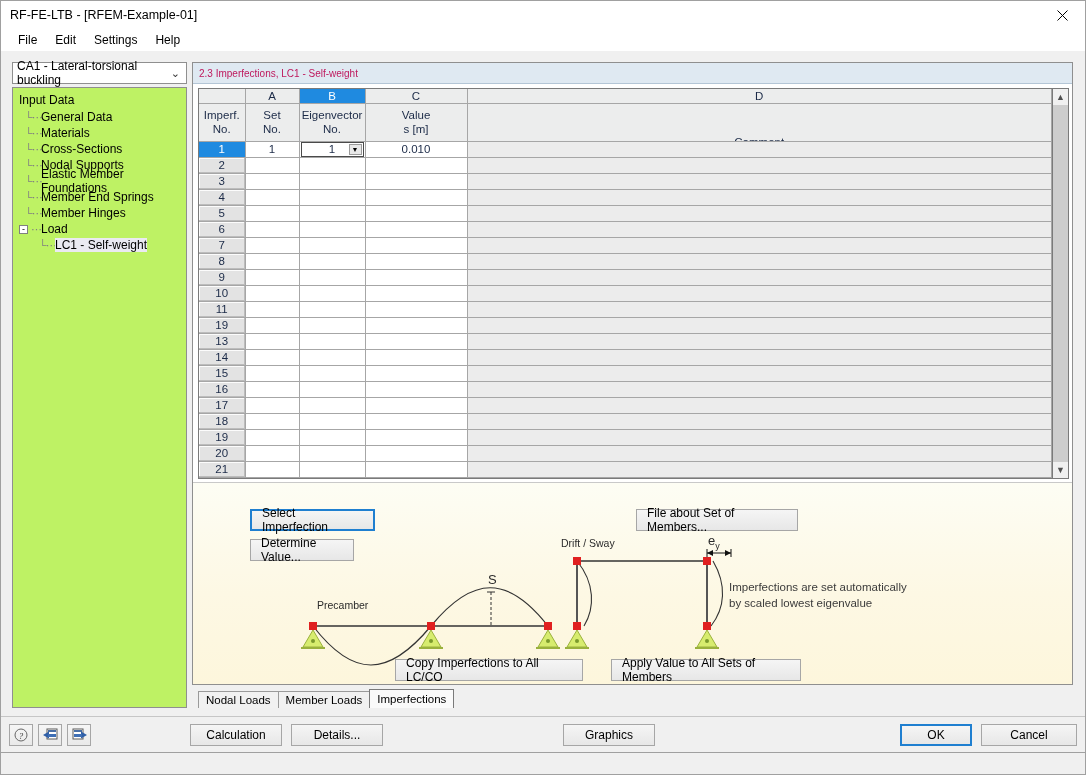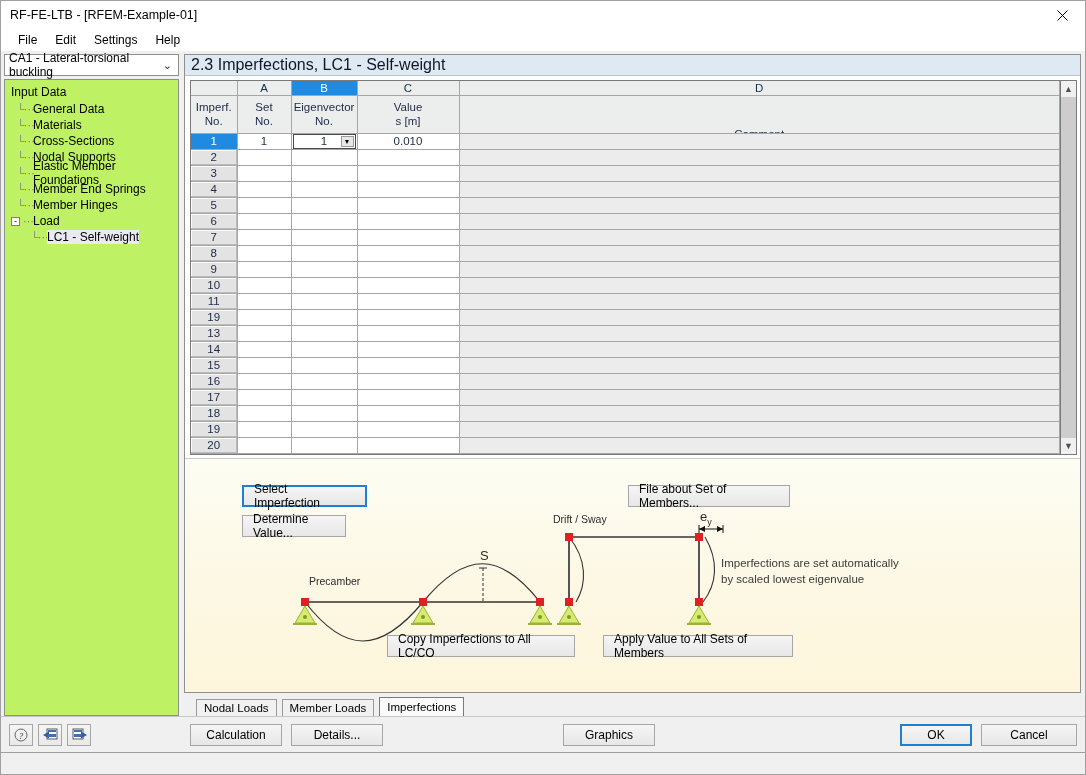--- a/index.html
+++ b/index.html
@@ -52,21 +52,21 @@
     padding: 2px 9px;
     font-size: 12px;
     color: #000;
     cursor: default;
   }
   
   .body {
     flex: 1 1 auto;
     display: flex;
     min-height: 0;
-    padding: 0;
+    padding: 8px;
     justify-content: flex-end;
   }
   
   .leftpane {
     width: 181px;
     flex: 0 0 181px;
     display: flex;
     flex-direction: column;
     padding: 3px 3px 0 3px;
   }
@@ -160,22 +160,22 @@
     flex-direction: column;
     min-height: 0;
   }
   .panel-header {
     height: 21px;
     background: #dfe9f2;
     border-bottom: 1px solid #b4c6d6;
     display: flex;
     align-items: center;
     padding-left: 6px;
-    font-size: 16px;
-    color: #0f172a;
+    font-size: 10px;
+    color: #be185d;
     flex: 0 0 auto;
   }
   
   .tablewrap {
     flex: 0 0 auto;
     display: flex;
     padding: 4px 3px 3px 5px;
     background: #fff;
     position: relative;
   }
@@ -332,21 +332,20 @@
     padding: 0 7px;
     font-size: 11.5px;
     background: #f1f1f1;
     border: 1px solid #9a9a9a;
     border-bottom: none;
     border-radius: 0 0 0 0;
     display: flex; align-items: center;
     color: #000;
     margin-right: -1px;
     position: relative;
-    margin-left: 6px;
   }
   .tab.active {
     background: #fafafa;
     height: 19px;
     z-index: 3;
     border-color: #7a7a7a;
     font-weight: normal;
   }
   
   .footer {
@@ -632,20 +631,27 @@
                   </tr>
                 <tr>
                     <td class="rownum">19</td>
                     <td class="cell"></td>
                     <td class="cell"></td>
                     <td class="cell"></td>
                     <td class="cell cmt"></td>
                   </tr>
                 <tr>
                     <td class="rownum">20</td>
+                    <td class="cell"></td>
+                    <td class="cell"></td>
+                    <td class="cell"></td>
+                    <td class="cell cmt"></td>
+                  </tr>
+                <tr>
+                    <td class="rownum">21</td>
                     <td class="cell"></td>
                     <td class="cell"></td>
                     <td class="cell"></td>
                     <td class="cell cmt"></td>
                   </tr>
               </tbody>
             </table>
           </div>
 
           <div class="vscroll">

